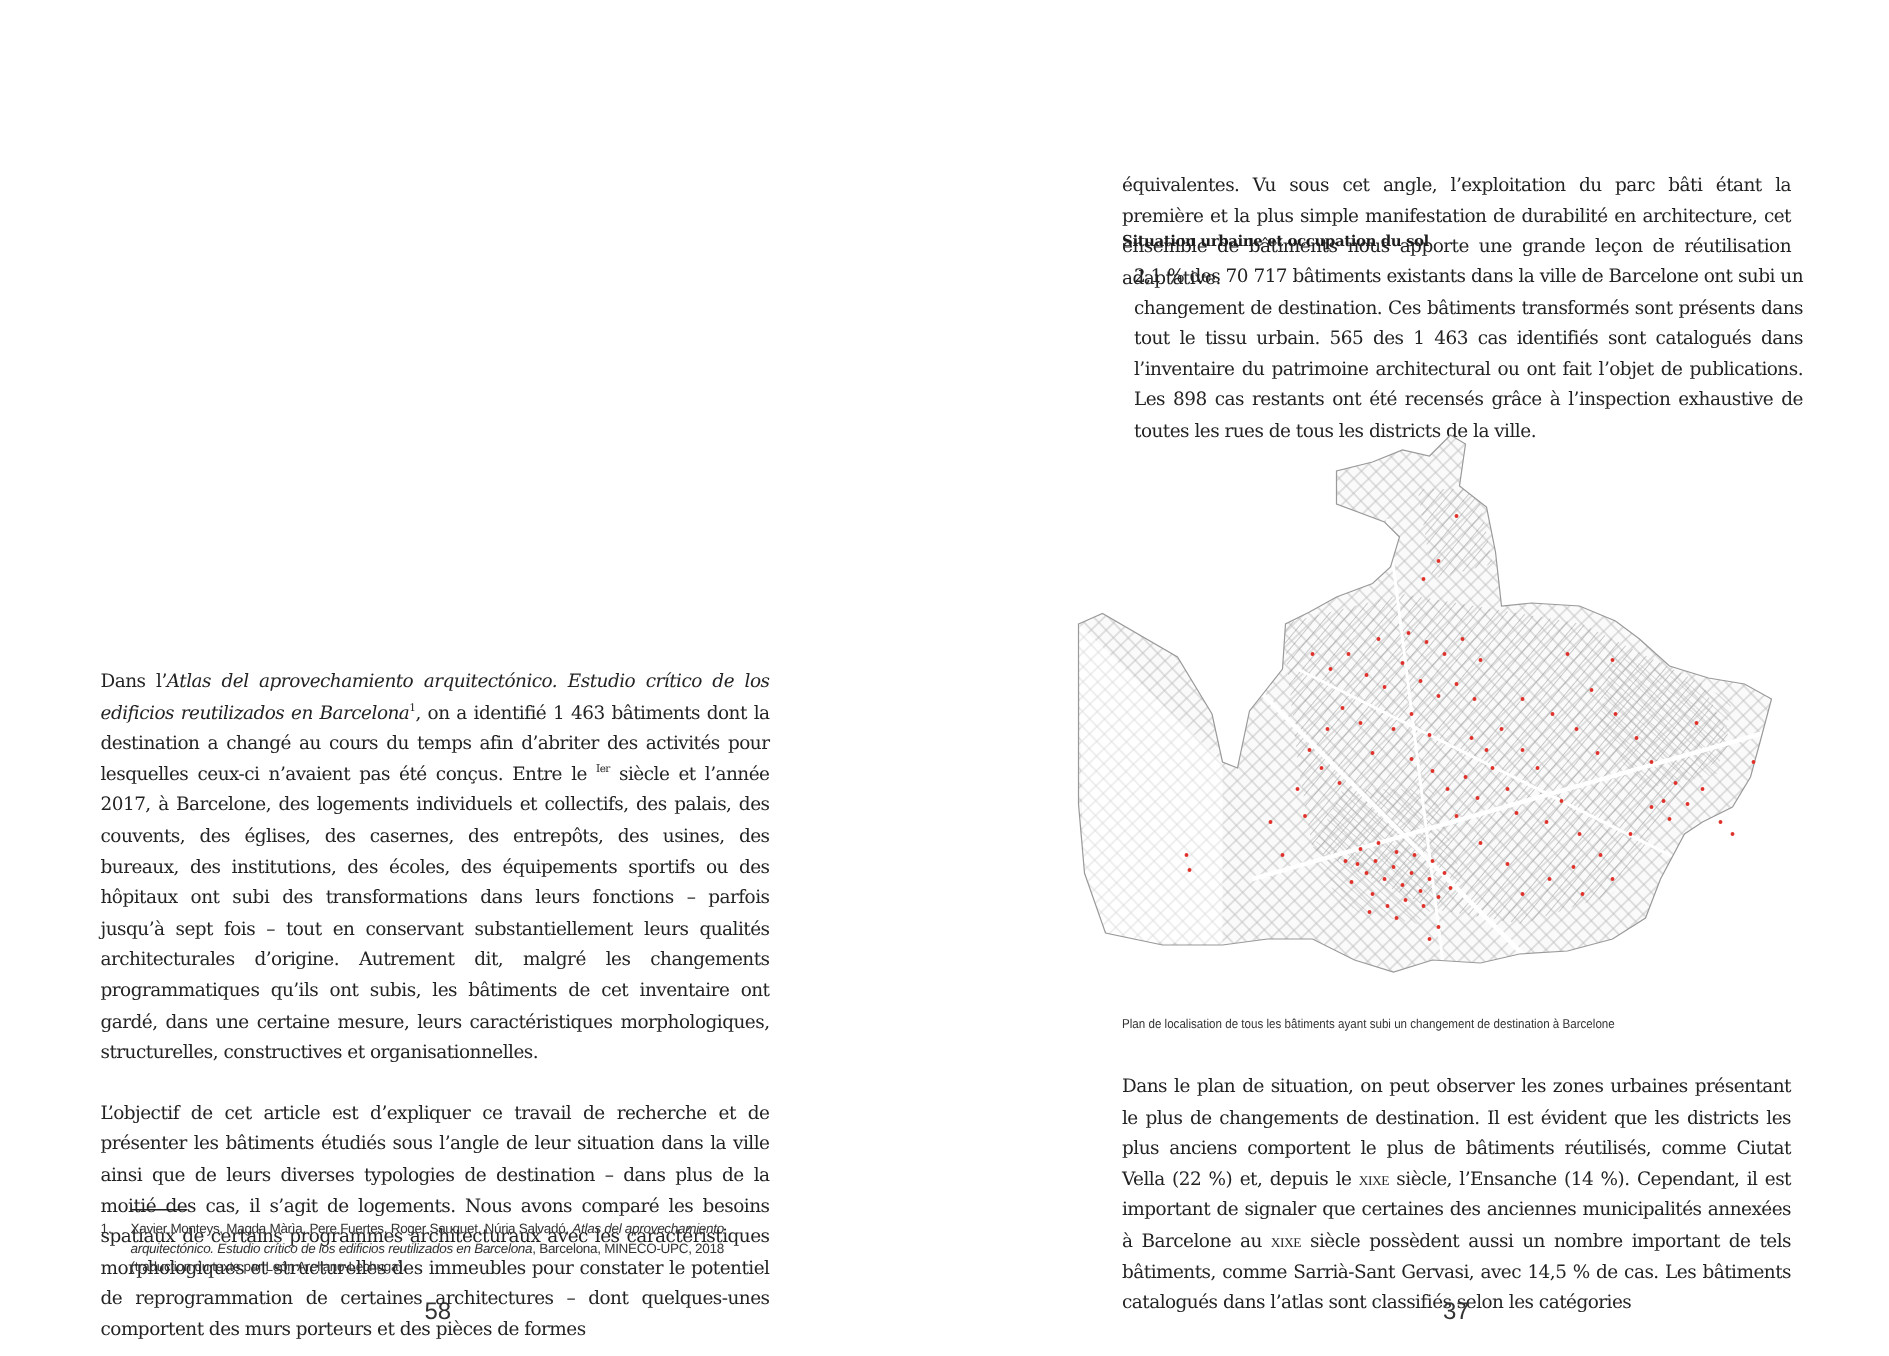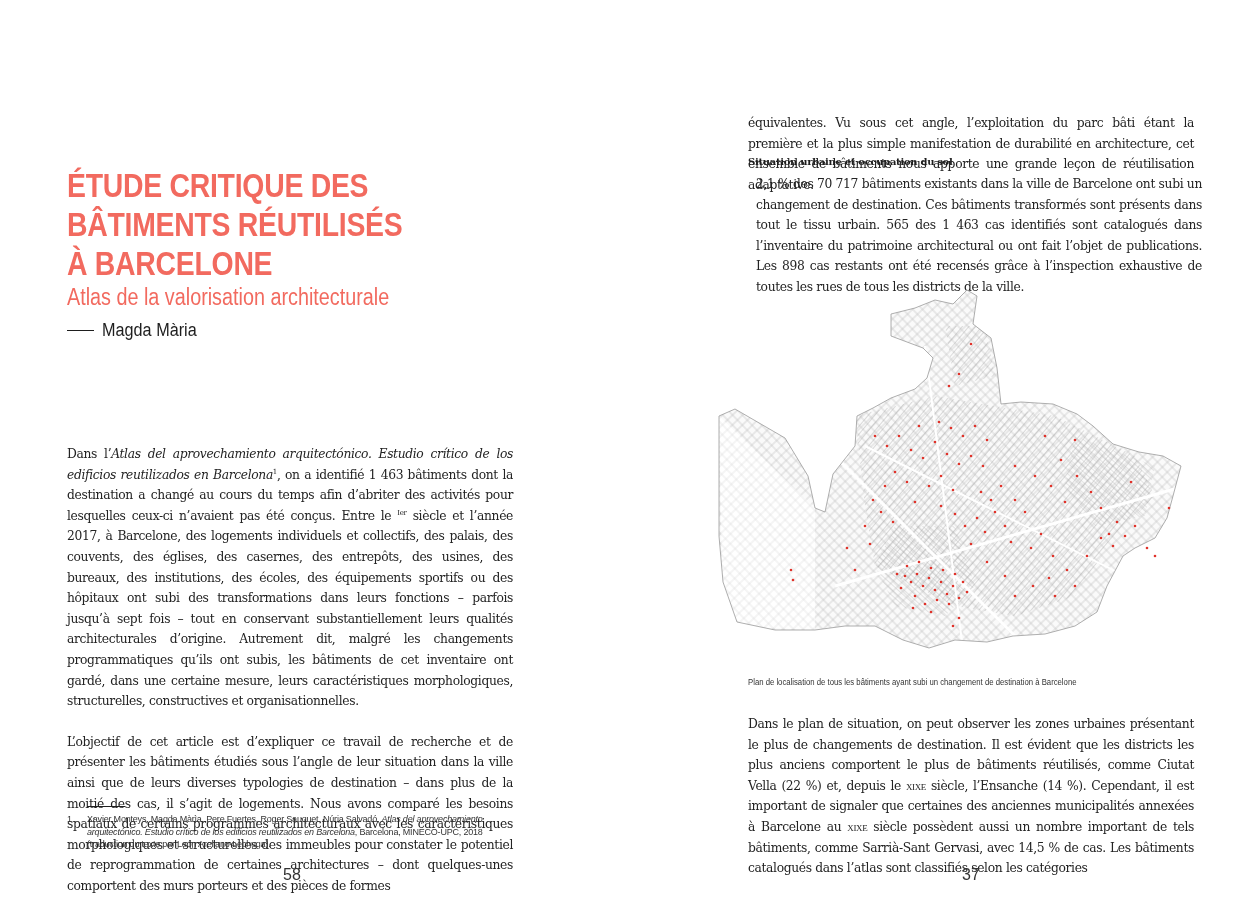--- a/index.html
+++ b/index.html
@@ -32,32 +32,20 @@
   .right-sec { position: absolute; left: 127px; top: 174px; width: 446px; }
   .map-wrap { position: absolute; left: 86px; top: 286px; width: 470px; height: 380px; }
   .caption { position: absolute; left: 119px; top: 677px; font-family: "Liberation Sans", sans-serif; font-size: 8.6px; color: #333; transform: scaleX(0.9); transform-origin: left top; white-space: nowrap; }
   .right-bottom { position: absolute; left: 119px; top: 714px; width: 446px; }
   .smallcaps { font-variant: small-caps; text-transform: lowercase; font-family: Liberation Serif, serif; }
 </style>
 </head>
 <body>
 
 <div class="page page-left">
-  <div class="title-block">
-    <h1 class="title">
-      <span>ÉTUDE CRITIQUE DES</span><br>
-      <span>BÂTIMENTS RÉUTILISÉS</span><br>
-      <span>À BARCELONE</span>
-    </h1>
-    <div class="subtitle">Atlas de la valorisation architecturale</div>
-    <div class="author">
-      <span class="dash"></span>
-      <span>Magda Mària</span>
-    </div>
-  </div>
 
   <div class="body-text left-body">
     <p><span>Dans l’</span><i>Atlas del aprovechamiento arquitectónico. Estudio crítico de los edificios reutilizados en Barcelona</i><span class="sup">1</span><span>, on a identifié 1 463 bâtiments dont la destination a changé au cours du temps afin d’abriter des activités pour lesquelles ceux-ci n’avaient pas été conçus. Entre le </span><span class="sup">Ier</span><span> siècle et l’année 2017, à Barcelone, des logements individuels et collectifs, des palais, des couvents, des églises, des casernes, des entrepôts, des usines, des bureaux, des institutions, des écoles, des équipements sportifs ou des hôpitaux ont subi des transformations dans leurs fonctions – parfois jusqu’à sept fois – tout en conservant substantiellement leurs qualités architecturales d’origine. Autrement dit, malgré les changements programmatiques qu’ils ont subis, les bâtiments de cet inventaire ont gardé, dans une certaine mesure, leurs caractéristiques morphologiques, structurelles, constructives et organisationnelles.</span></p>
     <p>L’objectif de cet article est d’expliquer ce travail de recherche et de présenter les bâtiments étudiés sous l’angle de leur situation dans la ville ainsi que de leurs diverses typologies de destination – dans plus de la moitié des cas, il s’agit de logements. Nous avons comparé les besoins spatiaux de certains programmes architecturaux avec les caractéristiques morphologiques et structurelles des immeubles pour constater le potentiel de reprogrammation de certaines architectures – dont quelques-unes comportent des murs porteurs et des pièces de formes</p>
   </div>
 
   <div class="footnote-rule"></div>
   <div class="footnote">
     <span class="num">1.</span>
     <span class="txt"><span>Xavier Monteys, Magda Màrìa, Pere Fuertes, Roger Sauquet, Núria Salvadó, </span><i>Atlas del aprovechamiento arquitectónico. Estudio crítico de los edificios reutilizados en Barcelona</i><span>, Barcelona, MINECO-UPC, 2018 (traduction du texte par León Arellano-Lechuga).</span></span>

